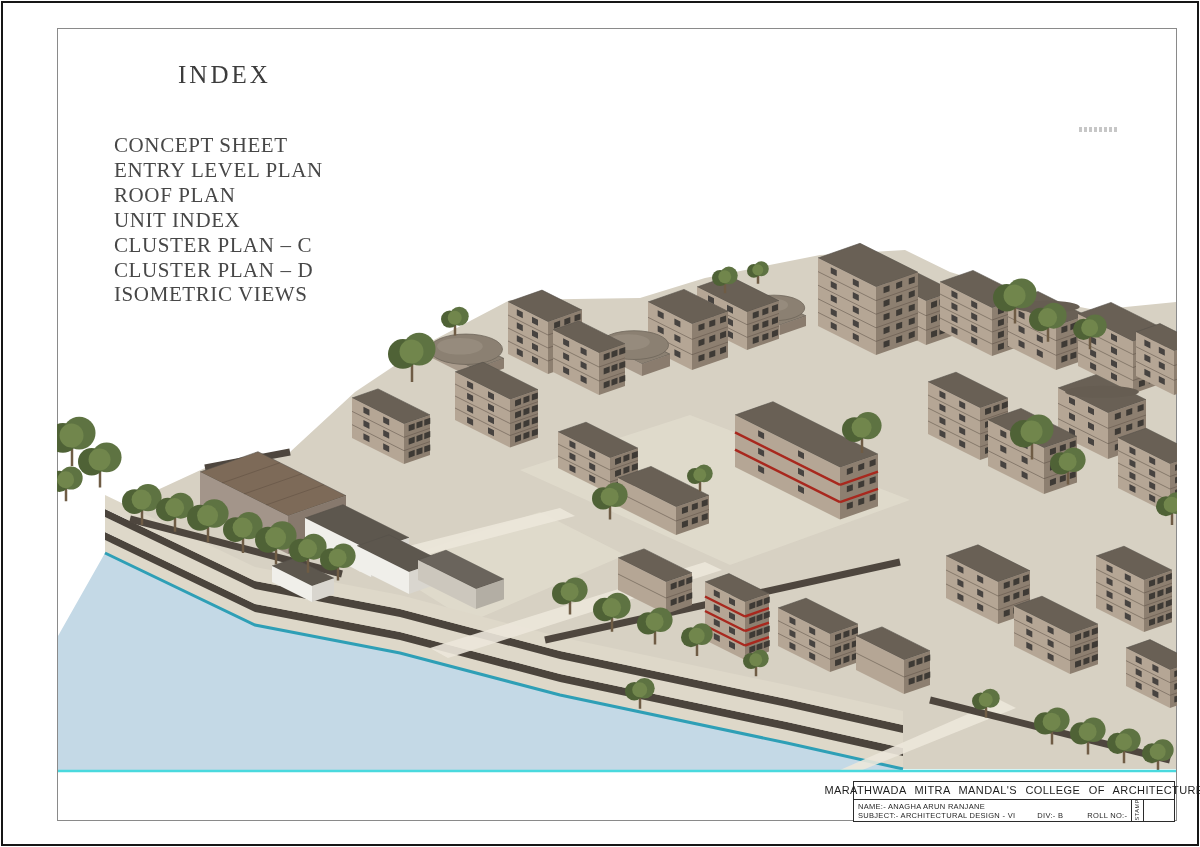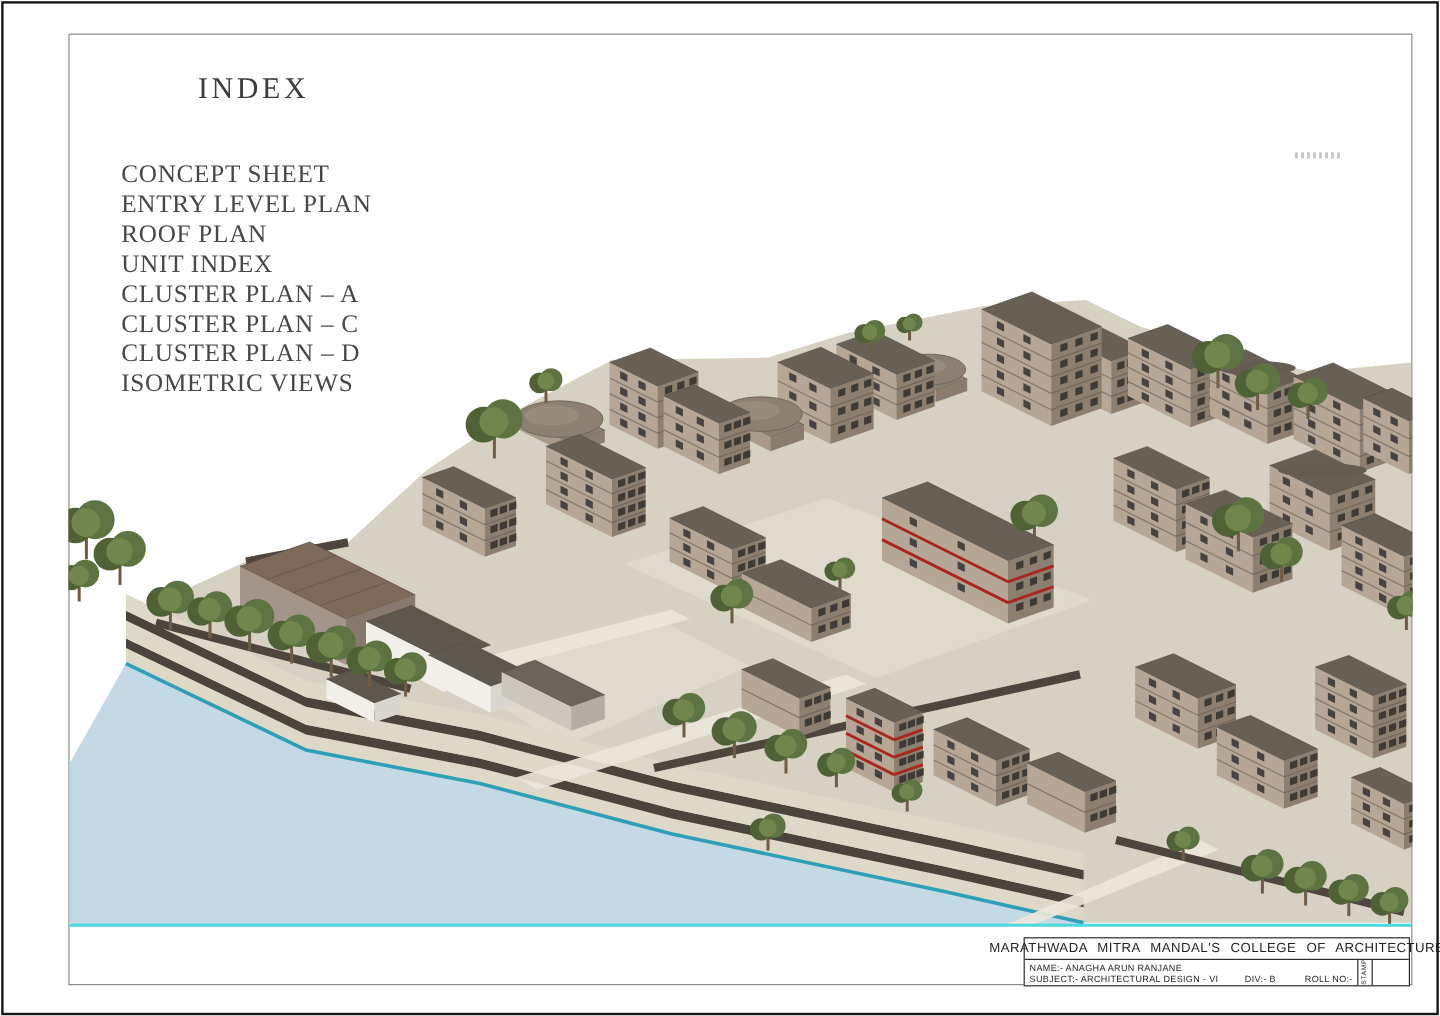--- a/index.html
+++ b/index.html
@@ -4,21 +4,21 @@
 <style>
   html,body{margin:0;padding:0;background:#ffffff;}
   body{width:1200px;height:847px;position:relative;overflow:hidden;
        font-family:"Liberation Sans",sans-serif;}
   .page-border{position:absolute;left:1px;top:1px;right:1px;bottom:1px;
        border:2.5px solid #161616;}
   .drawing-frame{position:absolute;left:57px;top:28px;width:1120px;height:793px;
        border:1.5px solid #8a8a8a;box-sizing:border-box;}
   #scene{position:absolute;left:57px;top:28px;}
 
-  .index-panel{position:absolute;left:97px;top:62px;color:#464646;}
+  .index-panel{position:absolute;left:110px;top:62px;color:#464646;}
   .index-title{margin:0 0 0 68px;font-family:"Liberation Serif",serif;font-weight:normal;
        font-size:25px;line-height:26px;letter-spacing:3px;color:#3c3c3c;}
   .index-list{list-style:none;margin:45px 0 0 4px;padding:0;
        font-family:"Liberation Serif",serif;font-size:21px;line-height:24.9px;
        letter-spacing:0.6px;color:#474747;}
 
   .watermark-artifact{position:absolute;left:1079px;top:127px;width:40px;height:5px;
        background:repeating-linear-gradient(90deg,#bdbdbd 0 3px,rgba(0,0,0,0) 3px 5px);
        opacity:.85;}
 
@@ -868,21 +868,20 @@
     <line x1="58" y1="771" x2="1176" y2="771" stroke="#4ad9de" stroke-width="2.5"></line>
   </svg>
 
 <div class="index-panel">
   <h1 class="index-title">INDEX</h1>
   <ul class="index-list">
     <li>CONCEPT SHEET</li>
     <li>ENTRY LEVEL PLAN</li>
     <li>ROOF PLAN</li>
     <li>UNIT INDEX</li>
-    <li>CLUSTER PLAN – A</li>
     <li>CLUSTER PLAN – C</li>
     <li>CLUSTER PLAN – D</li>
     <li>ISOMETRIC VIEWS</li>
   </ul>
 </div>
 
 <div class="watermark-artifact"></div>
 
 <div class="title-block">
   <div class="tb-college">MARATHWADA MITRA MANDAL'S COLLEGE OF ARCHITECTURE</div>

